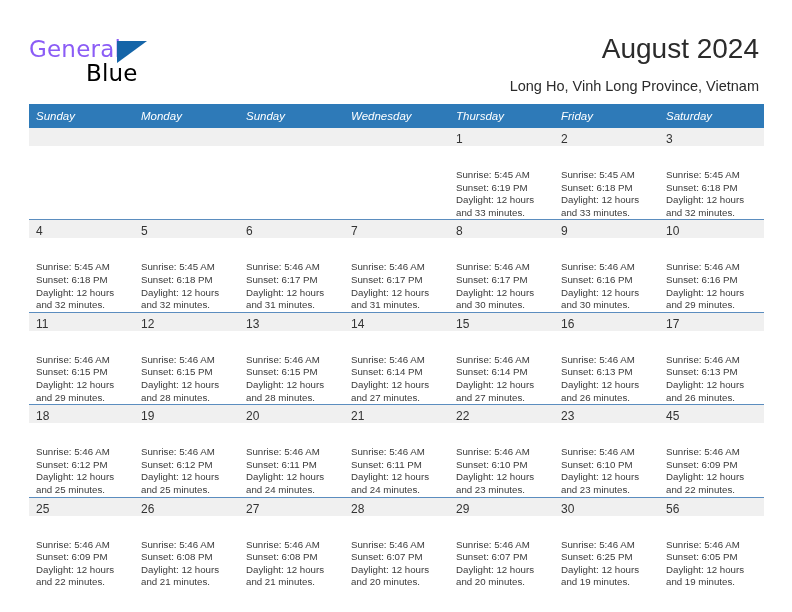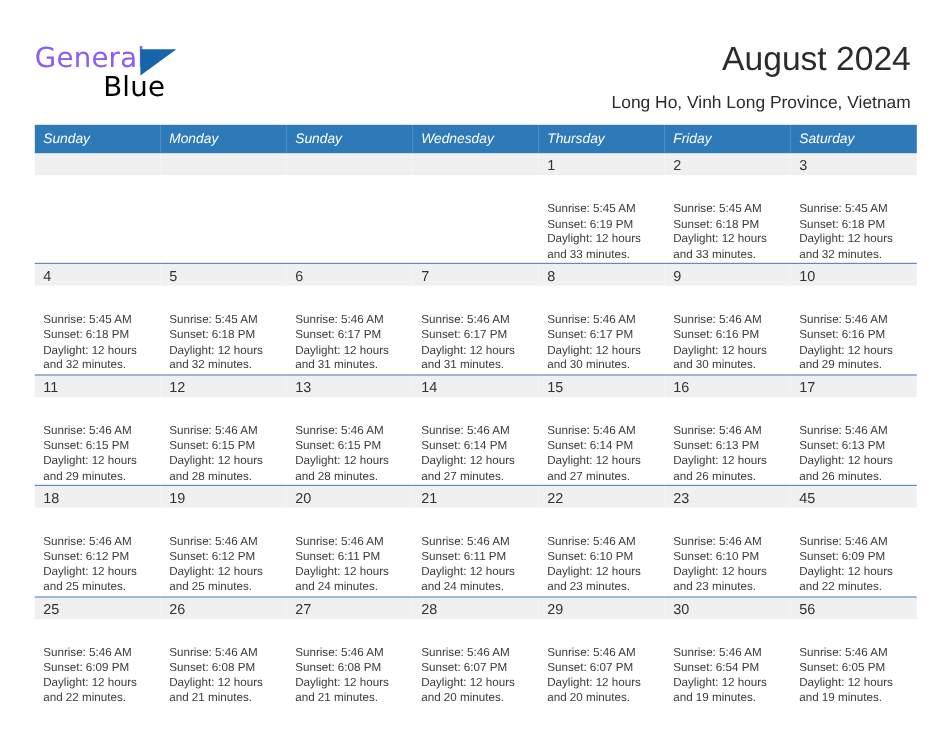--- a/index.html
+++ b/index.html
@@ -474,21 +474,21 @@
               <div>Sunrise: 5:46 AM</div>
               <div>Sunset: 6:07 PM</div>
               <div>Daylight: 12 hours</div>
               <div>and 20 minutes.</div>
             </div>
           </td>
           <td>
             <div class="daynum-band"><span class="daynum">30</span></div>
             <div class="cell-body">
               <div>Sunrise: 5:46 AM</div>
-              <div>Sunset: 6:54 PM</div>
+              <div>Sunset: 6:25 PM</div>
               <div>Daylight: 12 hours</div>
               <div>and 19 minutes.</div>
             </div>
           </td>
           <td>
             <div class="daynum-band"><span class="daynum">56</span></div>
             <div class="cell-body">
               <div>Sunrise: 5:46 AM</div>
               <div>Sunset: 6:05 PM</div>
               <div>Daylight: 12 hours</div>

